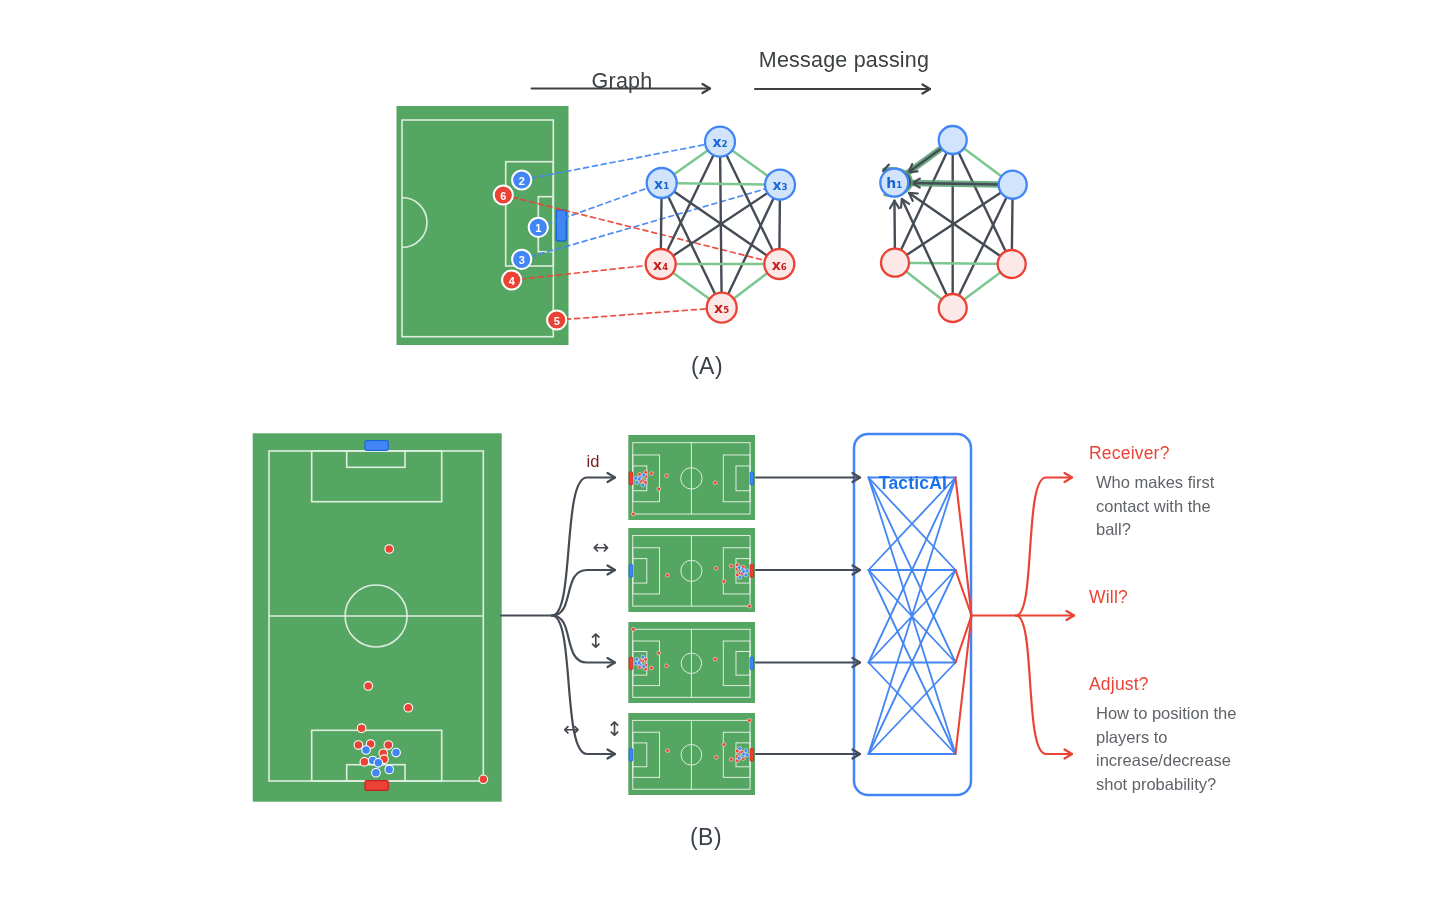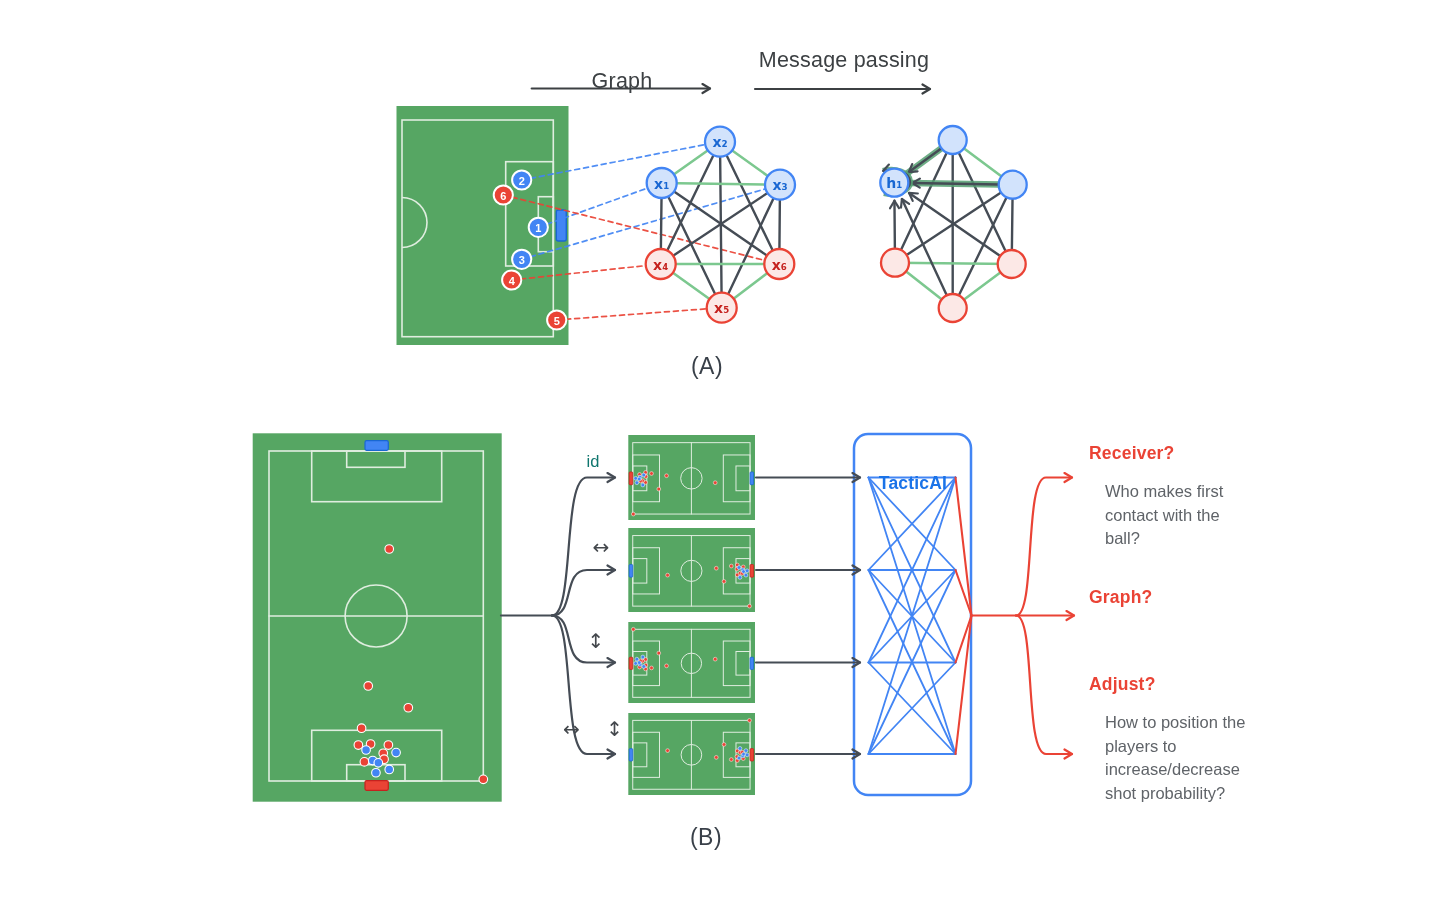--- a/index.html
+++ b/index.html
@@ -4,25 +4,25 @@
 <style>
   html,body{margin:0;padding:0;background:#ffffff;}
   #canvas{position:relative;width:1440px;height:898px;background:#ffffff;overflow:hidden;
           font-family:"Liberation Sans","DejaVu Sans",sans-serif;}
   #scene{position:absolute;left:0;top:0;}
   .txt{position:absolute;white-space:nowrap;}
   .center{transform:translateX(-50%);}
   .arrow-label{font-size:21.5px;color:#3C4043;letter-spacing:.2px;}
   .panel-label{font-size:23px;color:#394049;letter-spacing:.5px;}
   .model-title{font-size:17.5px;font-weight:bold;color:#1A73E8;letter-spacing:.2px;}
-  .tf-label{font-size:16.5px;color:#0f766e;}
+  .tf-label{font-size:16.5px;color:#7f1d1d;}
   .tf-glyph{font-family:"DejaVu Sans",sans-serif;font-size:20px;color:#44484D;}
   .output-block{position:absolute;left:1089px;width:158px;}
-  .output-title{font-size:17.5px;font-weight:bold;color:#EA4335;margin:0 0 7px 0;letter-spacing:.2px;}
-  .output-body{font-size:16.5px;line-height:23.5px;color:#5F6368;white-space:normal;margin:16px;}
+  .output-title{font-size:17.5px;font-weight:normal;color:#EA4335;margin:0 0 7px 0;letter-spacing:.2px;}
+  .output-body{font-size:16.5px;line-height:23.5px;color:#5F6368;white-space:normal;margin:7px;}
 </style>
 </head>
 <body>
 
 <div id="canvas">
   <svg id="scene" width="1440" height="898">
     <defs>
       <marker id="m-dark" markerWidth="13" markerHeight="13" refX="9.5" refY="6" orient="auto" markerUnits="userSpaceOnUse">
         <path d="M2,1.5 L9.5,6 L2,10.5" fill="none" stroke="#454C55" stroke-width="2.2" stroke-linecap="round" stroke-linejoin="round"></path>
       </marker>
@@ -314,19 +314,19 @@
   <div class="txt tf-label center" style="left:593px;top:452px;">id</div>
   <div class="txt tf-glyph center" style="left:601px;top:535px;">↔</div>
   <div class="txt tf-glyph center" style="left:596px;top:629px;">↕</div>
   <div class="txt tf-glyph center" style="left:598px;top:717px;letter-spacing:10px;">↔ ↕</div>
 
   <div class="output-block" style="top:443px;">
     <p class="output-title">Receiver?</p>
     <p class="output-body" style="width:150px;">Who makes first contact with the ball?</p>
   </div>
   <div class="output-block" style="top:587px;">
-    <p class="output-title">Graph?</p>
+    <p class="output-title">Will?</p>
   </div>
   <div class="output-block" style="top:674px;">
     <p class="output-title">Adjust?</p>
     <p class="output-body" style="width:158px;">How to position the players to increase/decrease shot probability?</p>
   </div>
 </div>
 
 </body></html>

